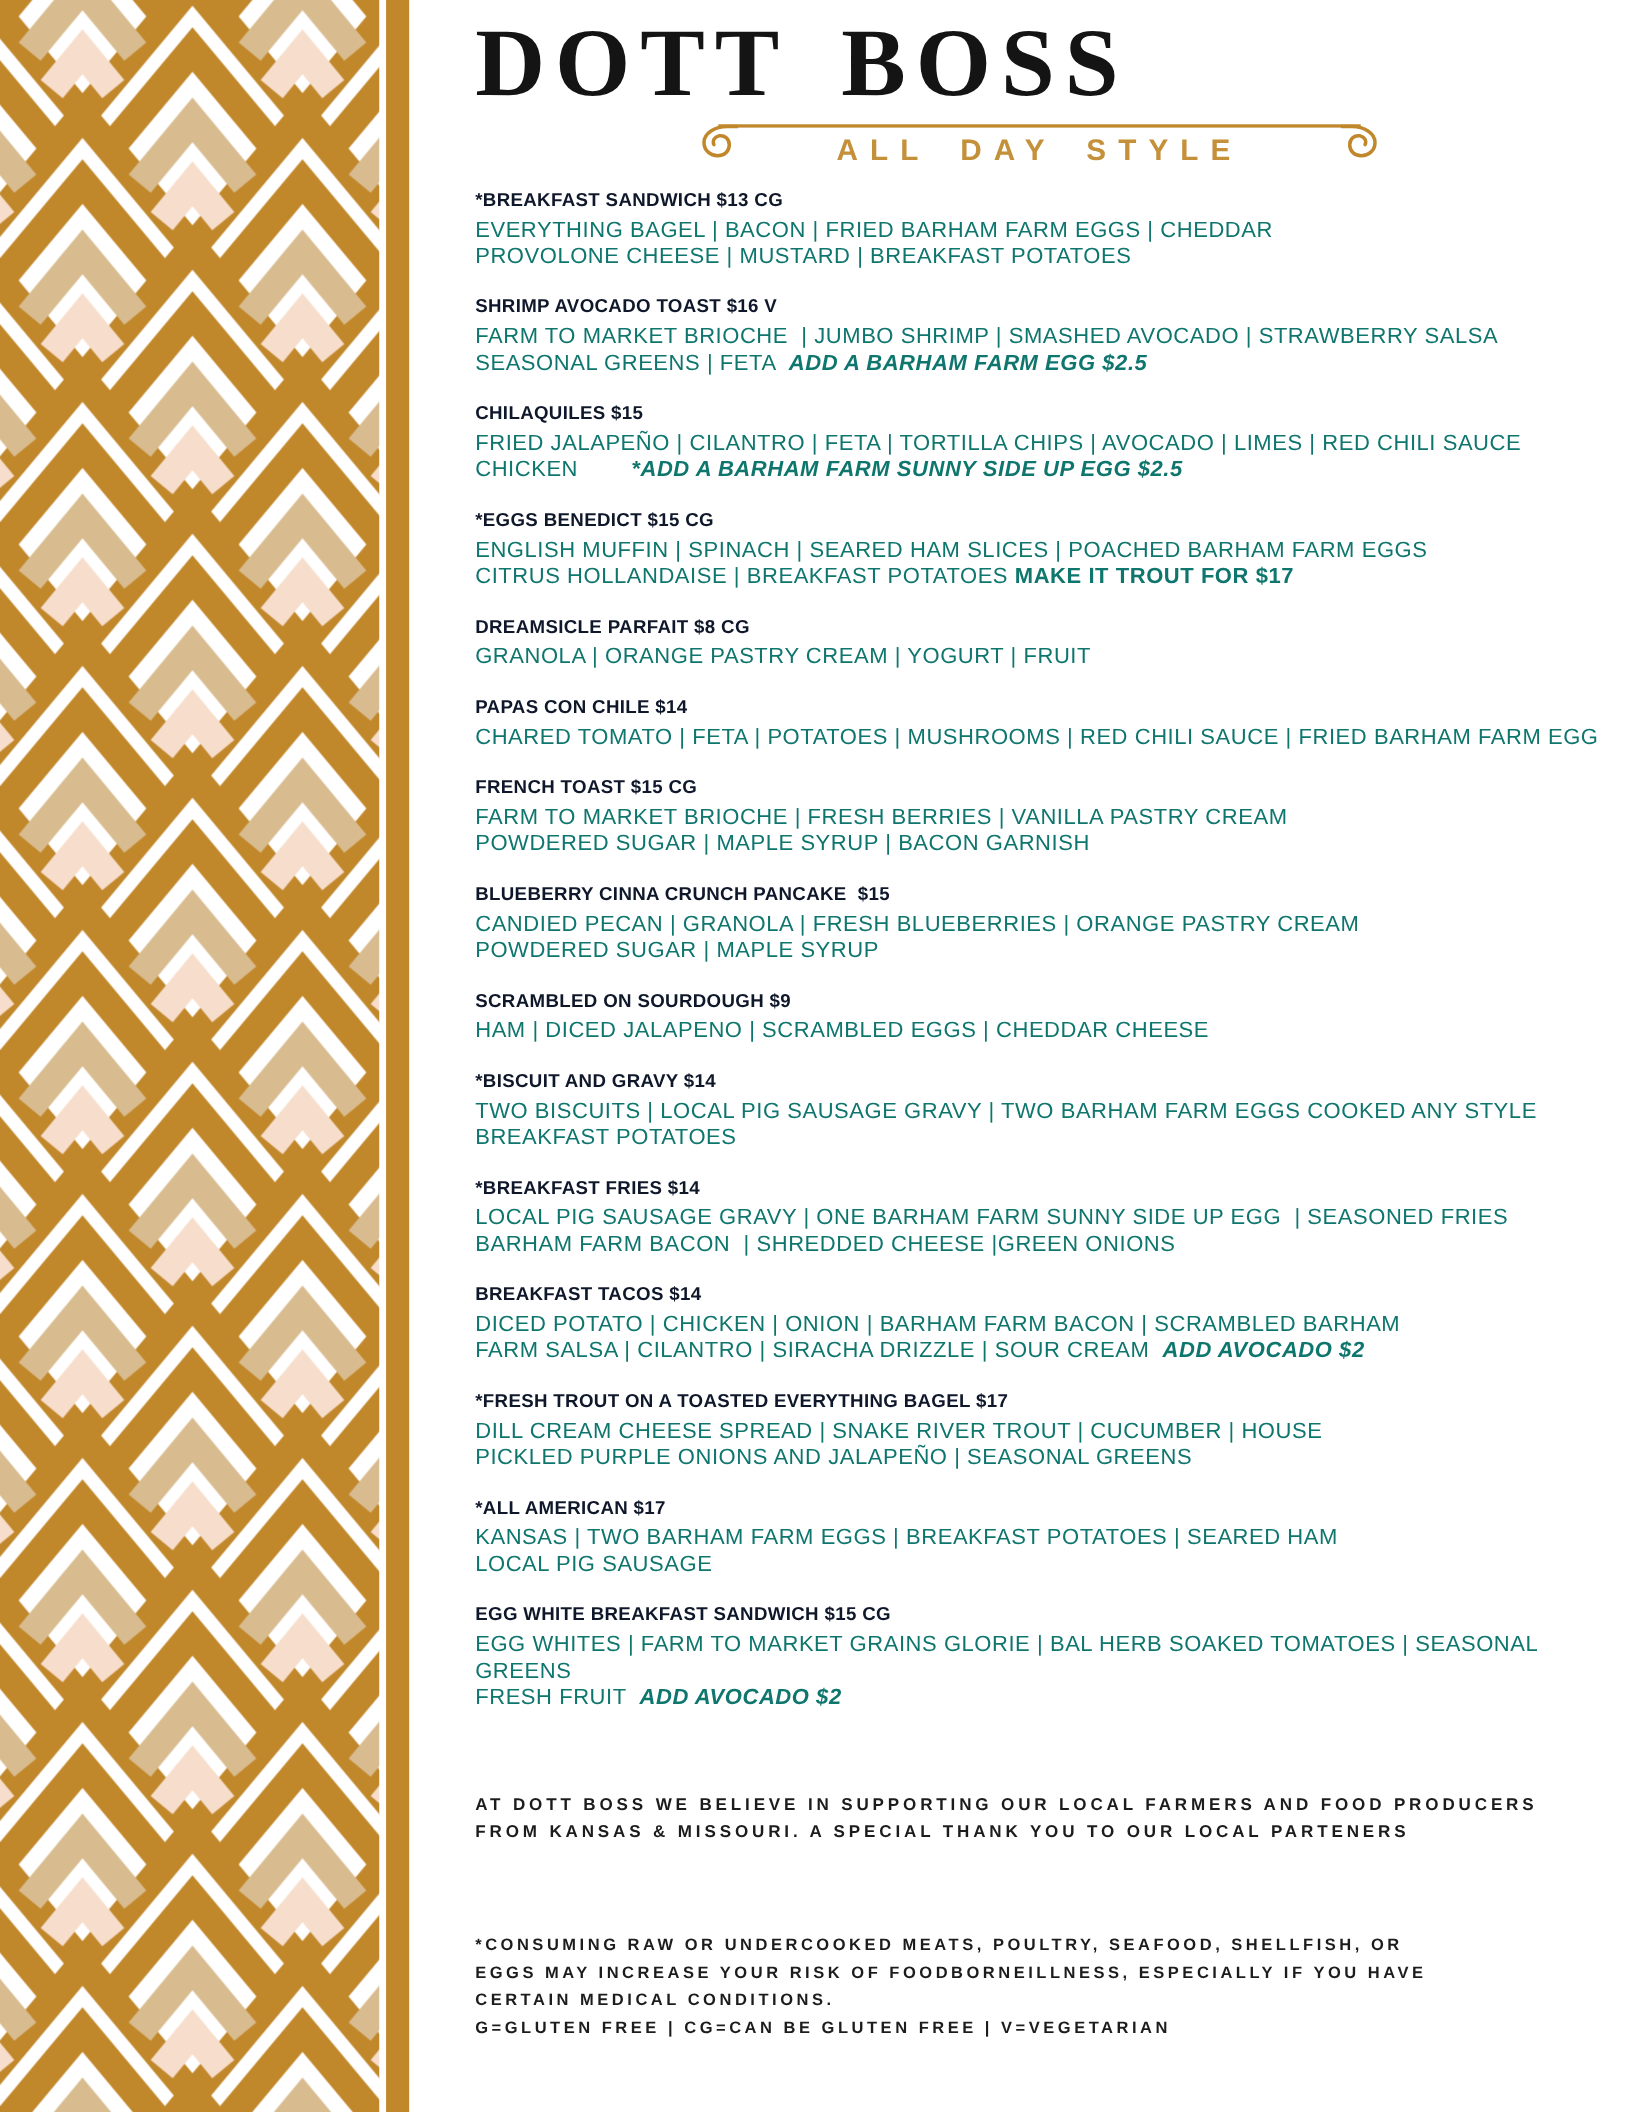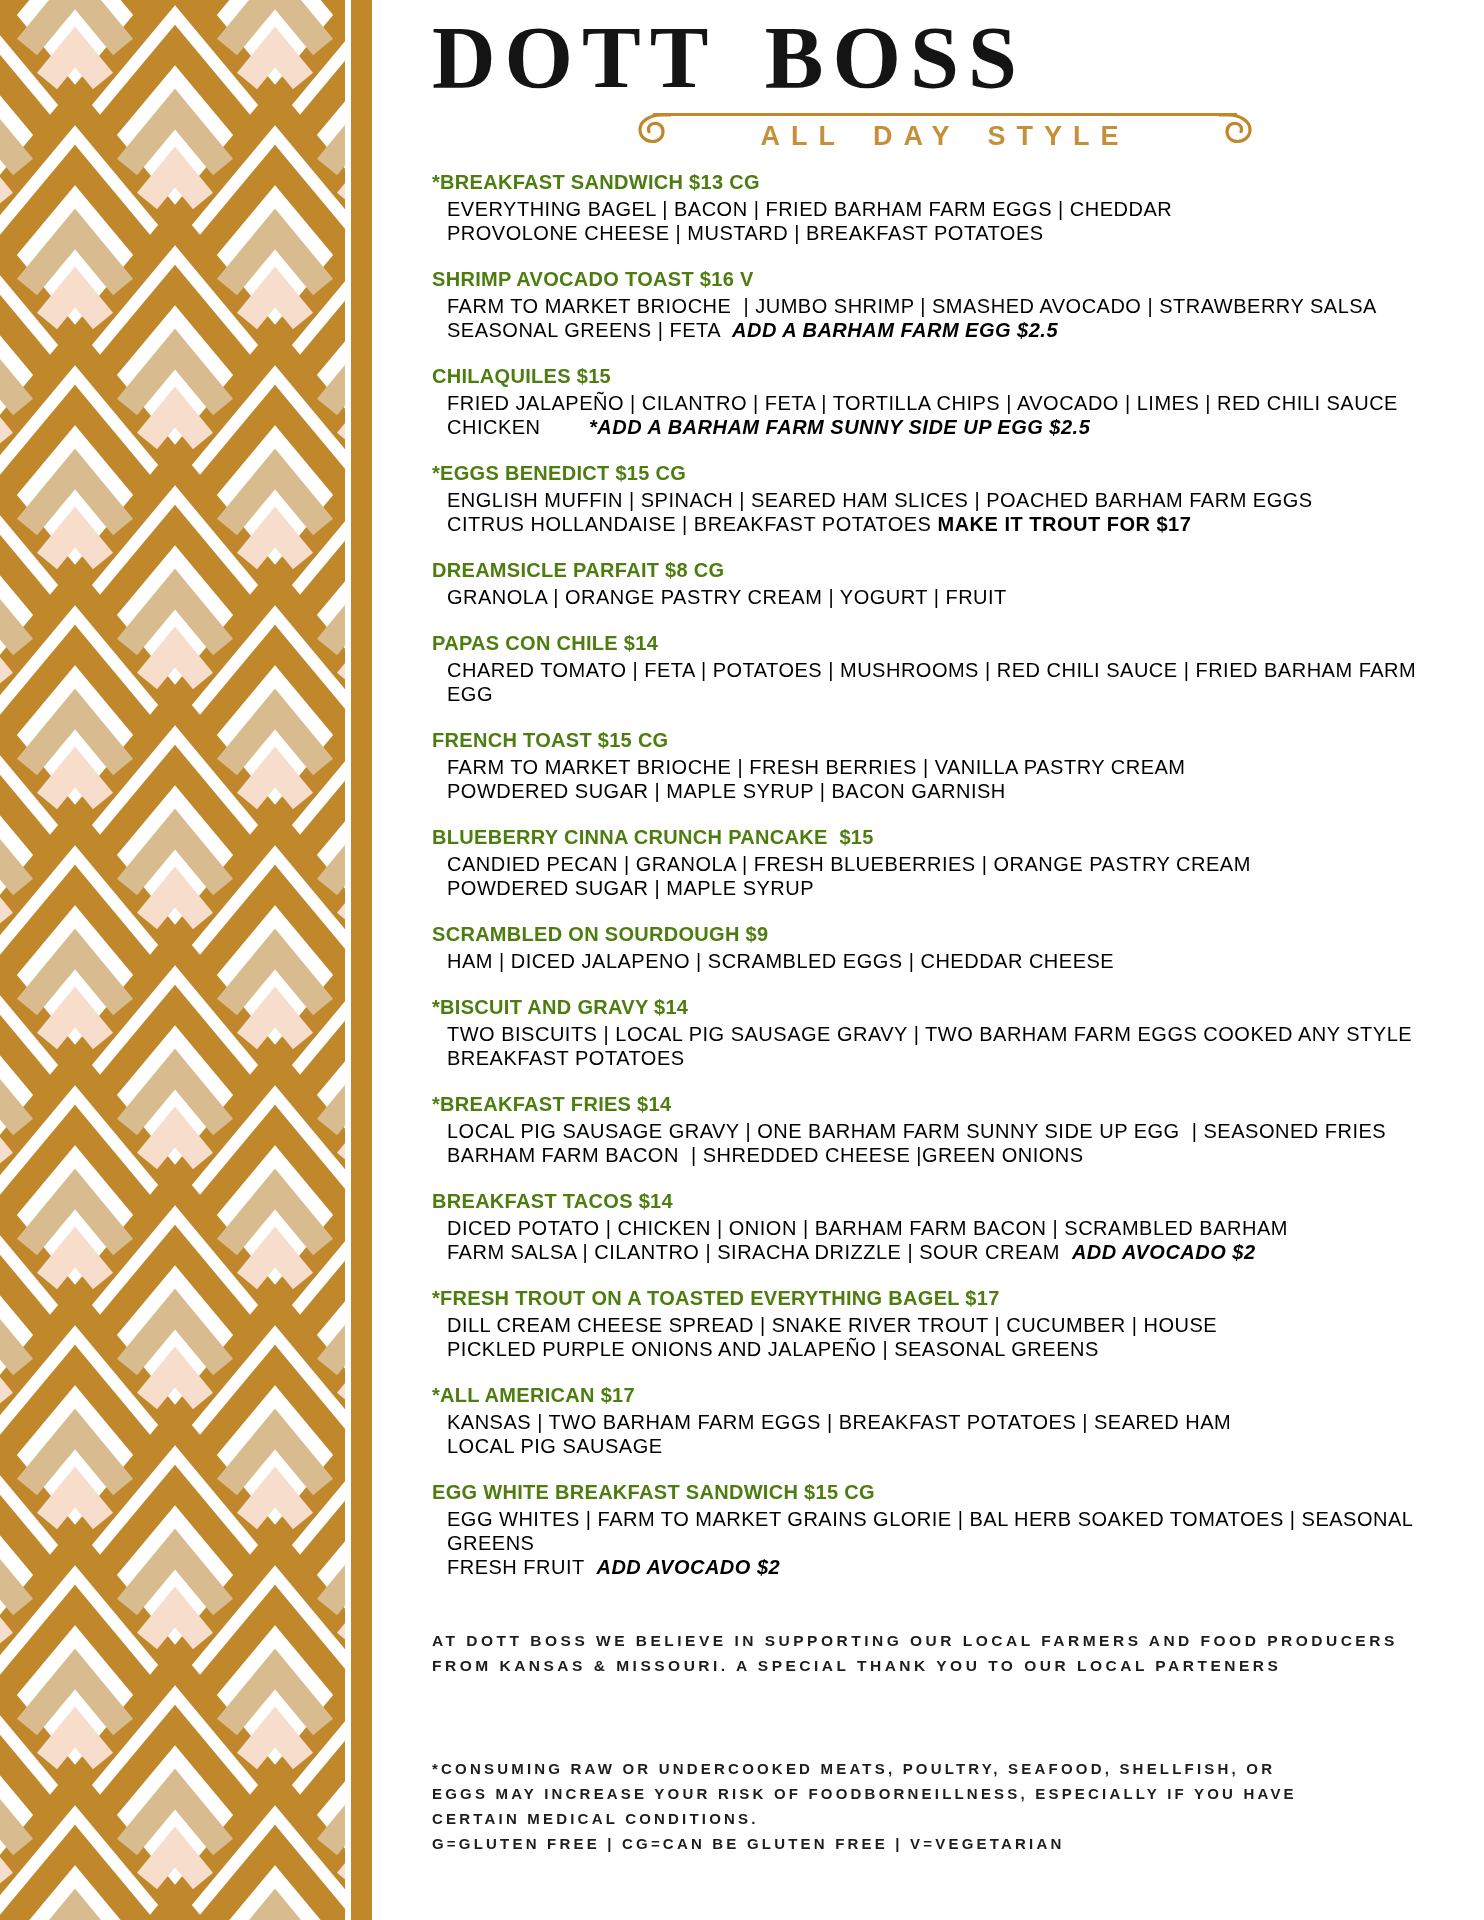--- a/index.html
+++ b/index.html
@@ -22,24 +22,24 @@
   .ornament svg.left{left:0;}
   .ornament svg.right{right:0;transform:scaleX(-1);}
   .subtitle{
     position:absolute;top:15px;left:0;width:100%;text-align:center;
     font-weight:700;font-size:27px;letter-spacing:11px;word-spacing:9px;color:#c4913a;
   }
   
   .menu{margin-top:16px;}
   .menu-item{margin-bottom:22px;}
   .item-name{
-    font-weight:700;font-size:20px;line-height:24px;letter-spacing:0.3px;
-    color:#4d7c0f;margin-bottom:3px;white-space:pre-wrap;
+    font-weight:700;font-size:17px;line-height:24px;letter-spacing:0.3px;
+    color:#0f172a;margin-bottom:3px;white-space:pre-wrap;
   }
-  .item-line{font-size:20px;line-height:24px;letter-spacing:0.5px;color:#000000;white-space:pre-wrap;margin-left:15px;}
+  .item-line{font-size:20px;line-height:24px;letter-spacing:0.5px;color:#0f766e;white-space:pre-wrap;}
   .item-line span.r{font-weight:400;}
   .item-line span.b{font-weight:700;}
   .item-line span.bi{font-weight:700;font-style:italic;}
   
   .mission,.disclaimer{
     position:absolute;left:432px;width:1026px;text-align:left;font-weight:700;
   }
   .mission{top:1628px;font-size:15.5px;line-height:25px;letter-spacing:3.5px;}
   .disclaimer{top:1756px;font-size:15px;line-height:25px;letter-spacing:3.2px;}
   .mission p,.disclaimer p{margin:0;}

